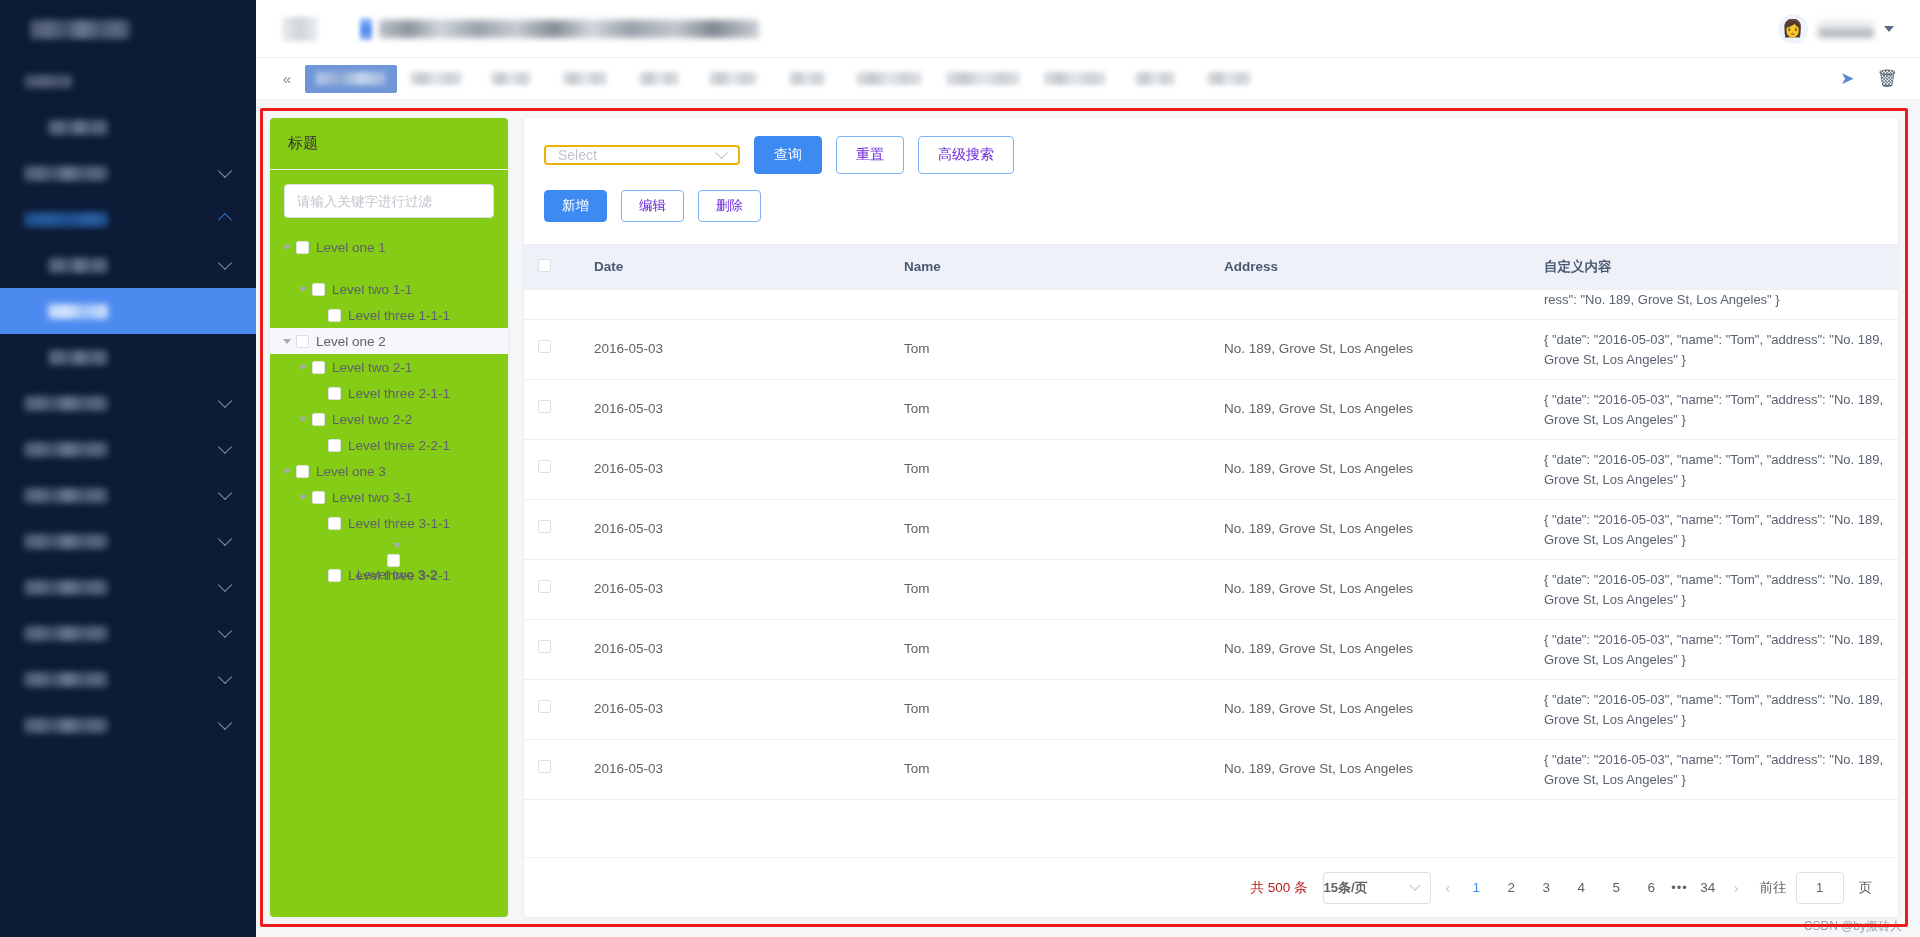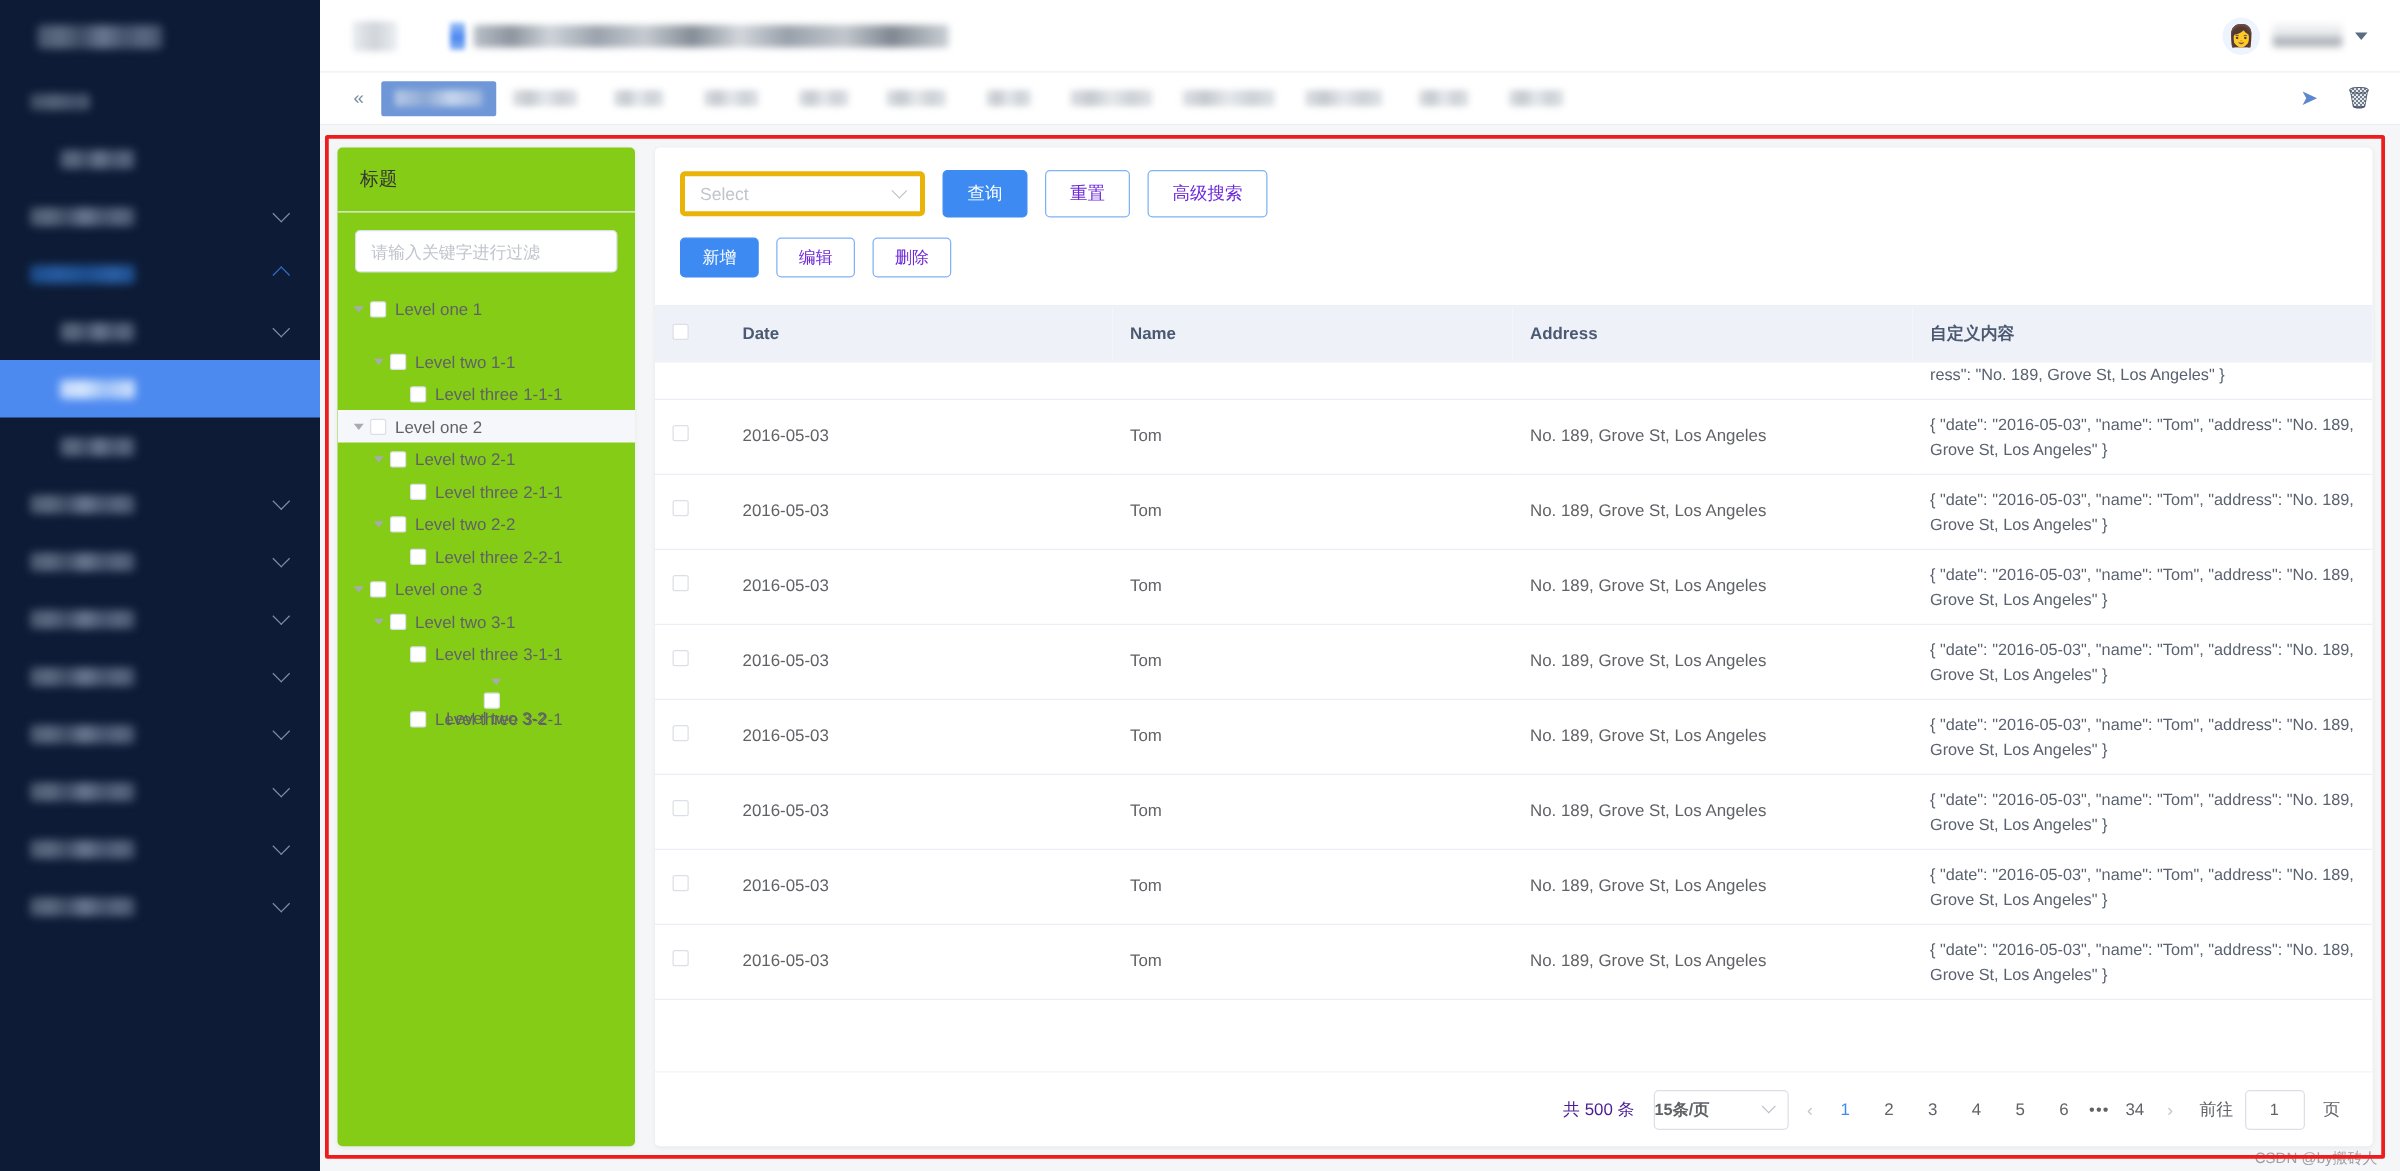--- a/index.html
+++ b/index.html
@@ -162,21 +162,21 @@
   .tlabel { white-space: nowrap; }
 
   
   .main-panel {
     flex: 1; min-width: 0; background: #fff; border-radius: 4px;
     box-shadow: 0 1px 4px rgba(0,0,0,.06); display: flex; flex-direction: column; overflow: hidden;
   }
   .toolbar { padding: 18px 20px 6px 20px; }
   .row1 { display: flex; align-items: center; gap: 14px; }
   .selectbox {
-    width: 196px; height: 36px; border: 4px solid #eab308; border-radius: 4px;
+    width: 196px; height: 20px; border: 2px solid #eab308; border-radius: 4px;
     display: flex; align-items: center; padding: 0 12px; color: #c0c4cc; font-size: 14px;
     background: #fff; cursor: pointer; position: relative;
   }
   .selectbox .sc {
     position: absolute; right: 12px; width: 9px; height: 9px;
     border-right: 1.6px solid #c0c4cc; border-bottom: 1.6px solid #c0c4cc;
     transform: rotate(45deg) translate(-2px,-2px);
   }
   .btn {
     height: 38px; padding: 0 19px; border-radius: 4px; font-size: 14px;
@@ -212,21 +212,21 @@
   }
   tr.clipped td { padding-top: 0; padding-bottom: 10px; }
   .custom-cell { font-size: 13px; color: #5a6270; }
 
   
   .pager {
     height: 60px; display: flex; align-items: center; justify-content: flex-end;
     gap: 9px; padding: 0 26px; border-top: 1px solid #f2f3f5; background: #fff;
     position: relative;
   }
-  .pg-total { font-size: 13.5px; color: #4c1d95; margin-right: 6px; }
+  .pg-total { font-size: 13.5px; color: #b91c1c; margin-right: 6px; }
   .pg-size {
     width: 108px; height: 32px; border: 1px solid #dcdfe6; border-radius: 4px;
     display: flex; align-items: center; justify-content: flex-start; font-size: 13px; color: #606266;
     position: relative; cursor: pointer; font-weight: bold;
   }
   .pg-size .sc {
     position: absolute; right: 11px; width: 8px; height: 8px;
     border-right: 1.5px solid #c0c4cc; border-bottom: 1.5px solid #c0c4cc;
     transform: rotate(45deg) translate(-2px,-2px);
   }

